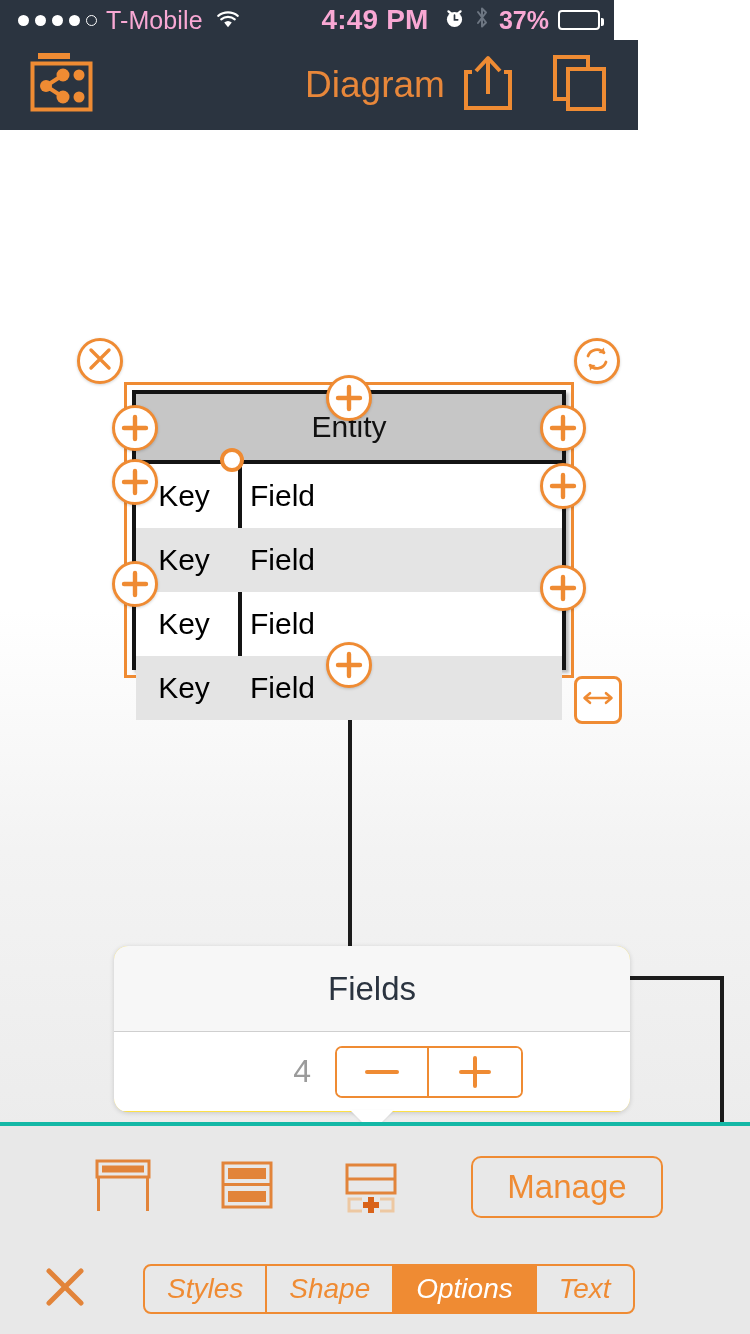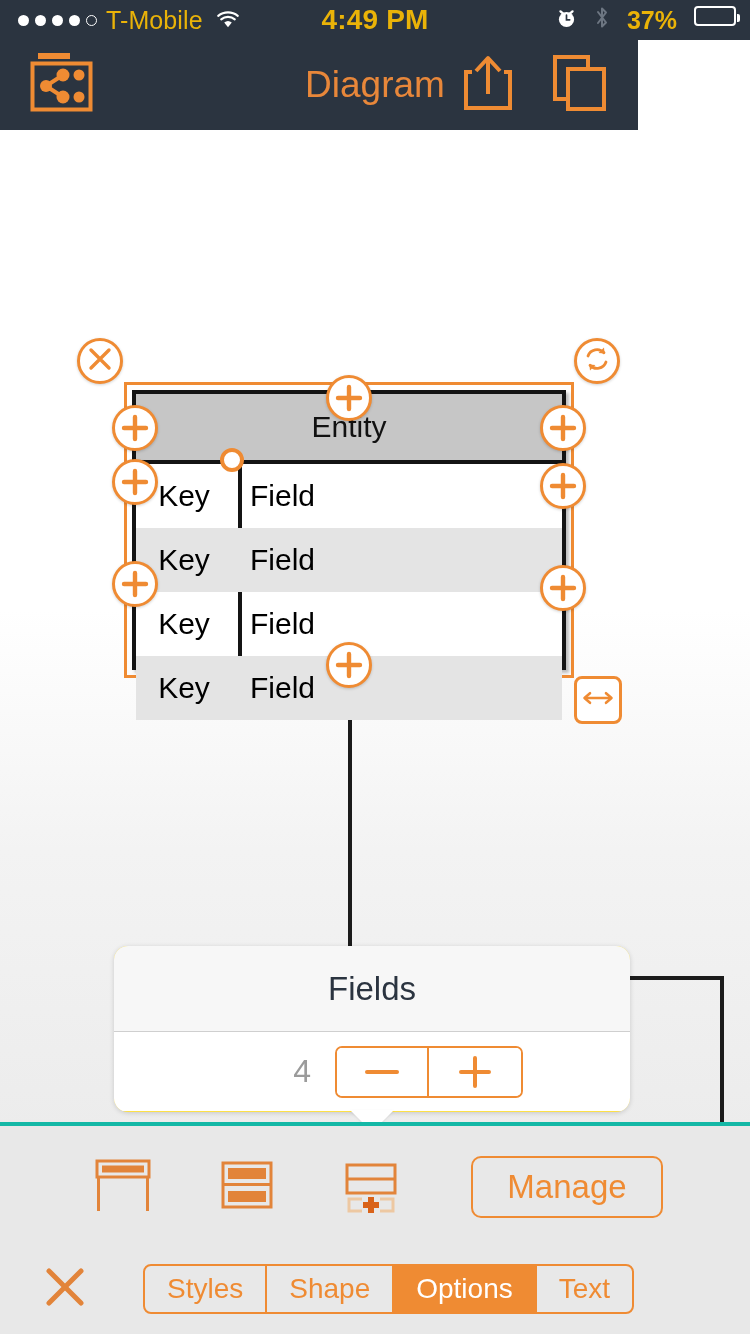--- a/index.html
+++ b/index.html
@@ -6,36 +6,36 @@
   html, body {
     width:750px; height:1334px;
     font-family:"Liberation Sans", sans-serif;
     overflow:hidden;
     background:#fff;
   }
   #app { position:relative; width:750px; height:1334px; overflow:hidden; }
 
   
   .statusbar{
-    position:absolute; top:0; left:0; width:750px; height:40px;
-    background:#2b3440; color:#eab308;
+    position:absolute; top:0; left:0; width:614px; height:40px;
+    background:#2b3440; color:#f9a8d4;
     display:flex; align-items:center;
     font-size:25px; z-index:60;
   }
   .sb-left{ position:absolute; left:18px; display:flex; align-items:center; gap:9px; }
   .dots{ display:flex; align-items:center; gap:6px; }
   .dot{ width:11px; height:11px; border-radius:50%; background:#fff; }
   .dot.hollow{ background:transparent; border:1.5px solid #fff; }
   .carrier{ font-size:25px; letter-spacing:0.1px; }
   .wifi{ margin-left:4px; }
   .sb-center{
     position:absolute; left:0; width:750px; text-align:center;
     font-size:28px; font-weight:bold; letter-spacing:0.2px;
   }
-  .sb-right{ position:absolute; right:14px; display:flex; gap:17px; }
+  .sb-right{ position:absolute; right:14px; display:flex; align-items:center; gap:9px; }
   .battpct{ font-size:25px; font-weight:bold; }
   .battery{
     position:relative; width:42px; height:20px;
     border:2px solid #fff; border-radius:4px; padding:2px;
   }
   .battery::after{
     content:""; position:absolute; right:-6px; top:6px;
     width:3px; height:8px; background:#fff; border-radius:0 2px 2px 0;
   }
   .battfill{ height:100%; background:#fff; border-radius:1px; }
@@ -182,21 +182,21 @@
     display:flex; align-items:center; justify-content:center;
   }
   .segmented{
     position:absolute; left:143px; top:20px;
     display:flex; height:50px;
     border:2px solid #ef8b33; border-radius:8px; overflow:hidden;
   }
   .seg{
     display:flex; align-items:center; justify-content:center;
     color:#ef8b33; font-size:28px; padding:0 22px;
-    border-right:2px solid #ef8b33; background:transparent;
+    border-right:2px solid #ef8b33; background:transparent;font-style:italic;
   }
   .seg:last-child{ border-right:none; }
   .seg.active{ background:#ef8b33; color:#fff; }
 </style>
 </head>
 <body>
 
 <div id="app">
 
   <div class="statusbar">

